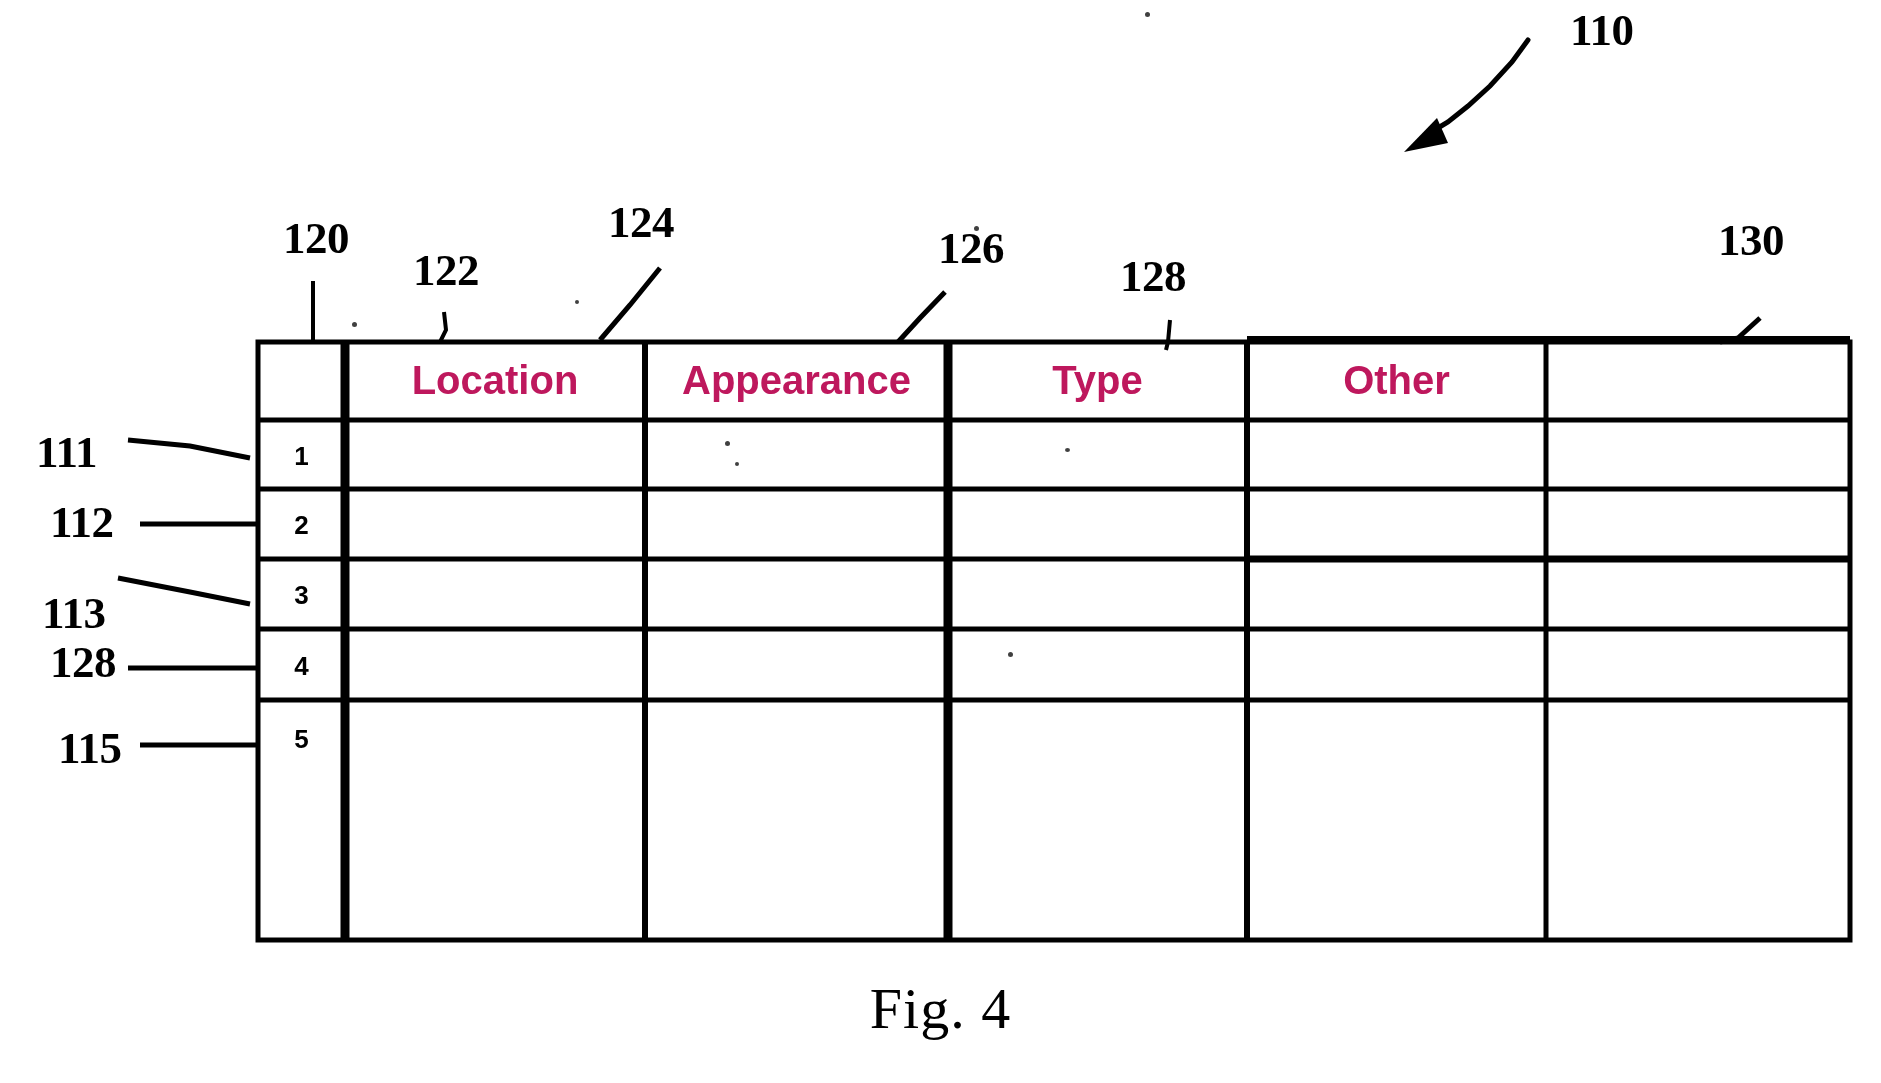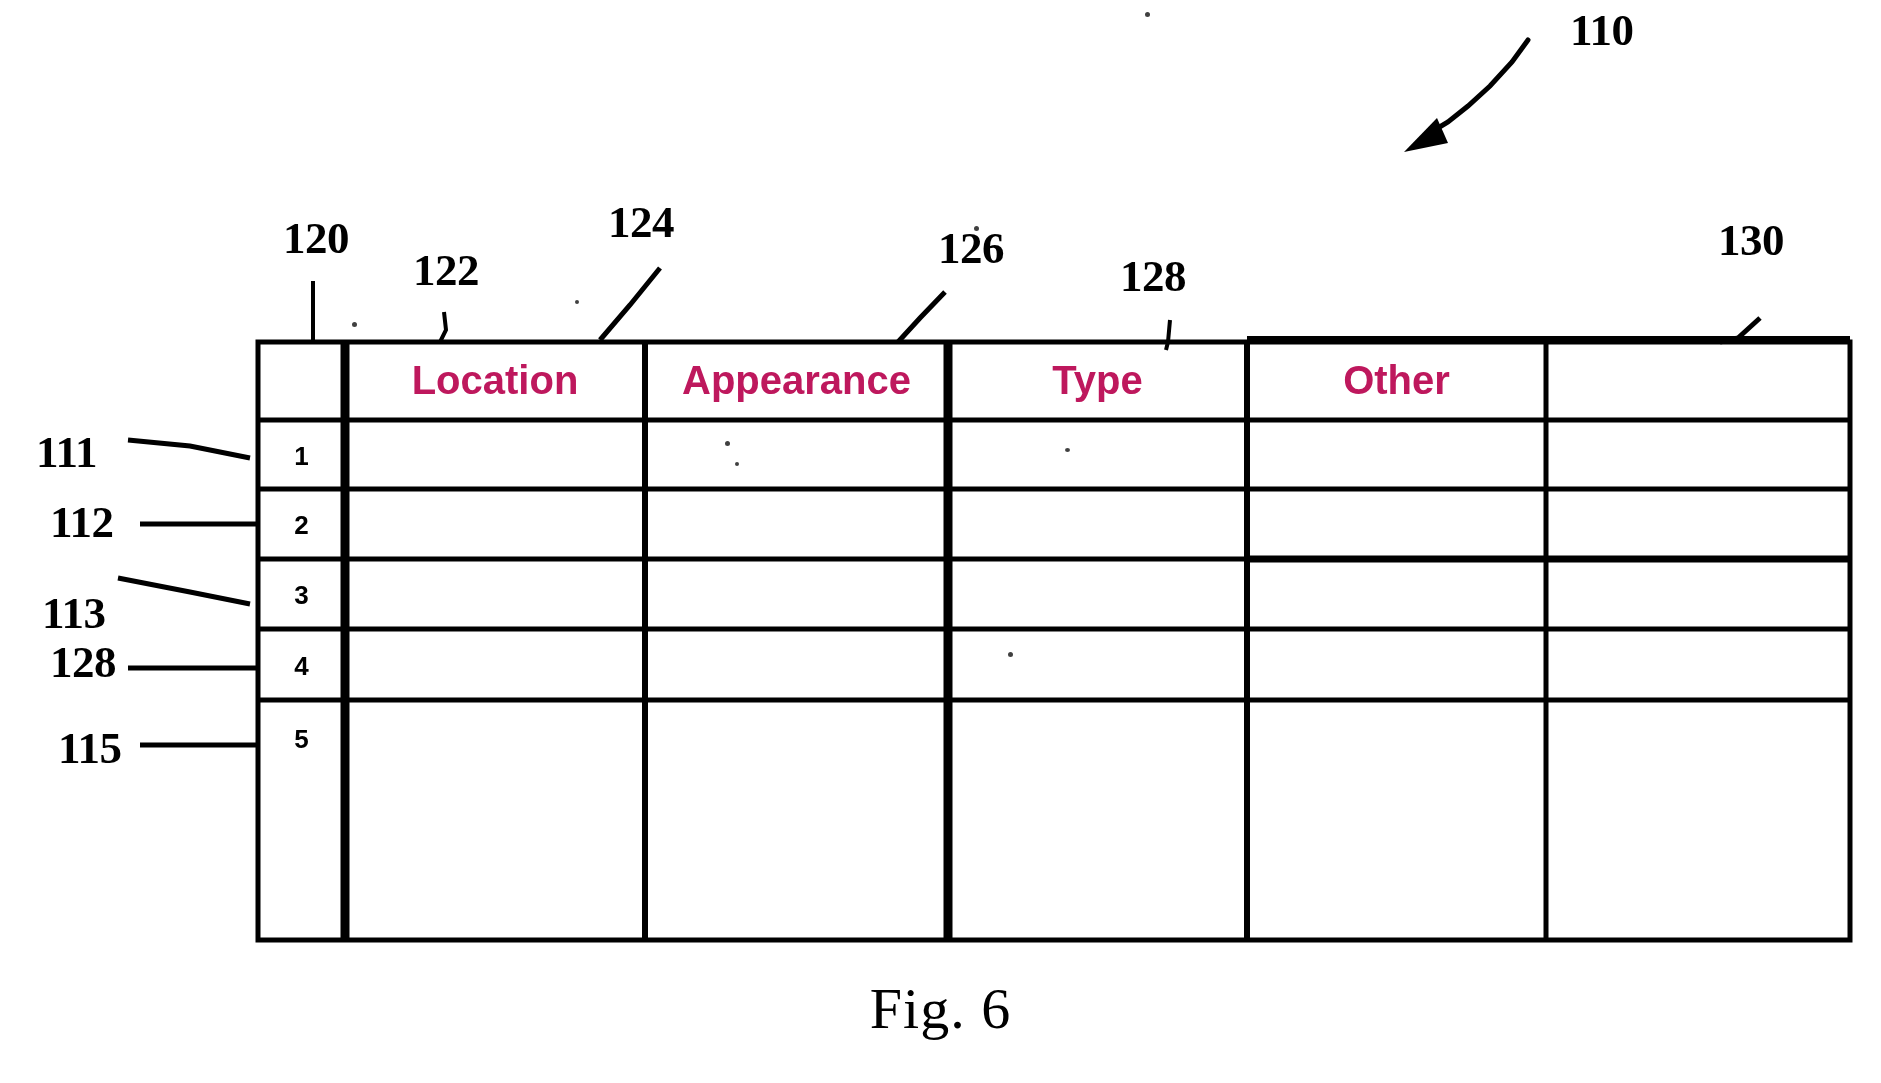--- a/index.html
+++ b/index.html
@@ -217,15 +217,15 @@
 
   <div class="speckle" style="left:1145px; top:12px;  width:5px; height:5px;"></div>
   <div class="speckle" style="left:352px;  top:322px; width:5px; height:5px;"></div>
   <div class="speckle" style="left:725px;  top:441px; width:5px; height:5px;"></div>
   <div class="speckle" style="left:735px;  top:462px; width:4px; height:4px;"></div>
   <div class="speckle" style="left:1065px; top:448px; width:5px; height:4px;"></div>
   <div class="speckle" style="left:1008px; top:652px; width:5px; height:5px;"></div>
   <div class="speckle" style="left:974px;  top:226px; width:5px; height:5px;"></div>
   <div class="speckle" style="left:575px;  top:300px; width:4px; height:4px;"></div>
 
-  <div id="fig-caption">Fig. 6</div>
+  <div id="fig-caption">Fig. 4</div>
 
 </div>
 
 </body></html>

